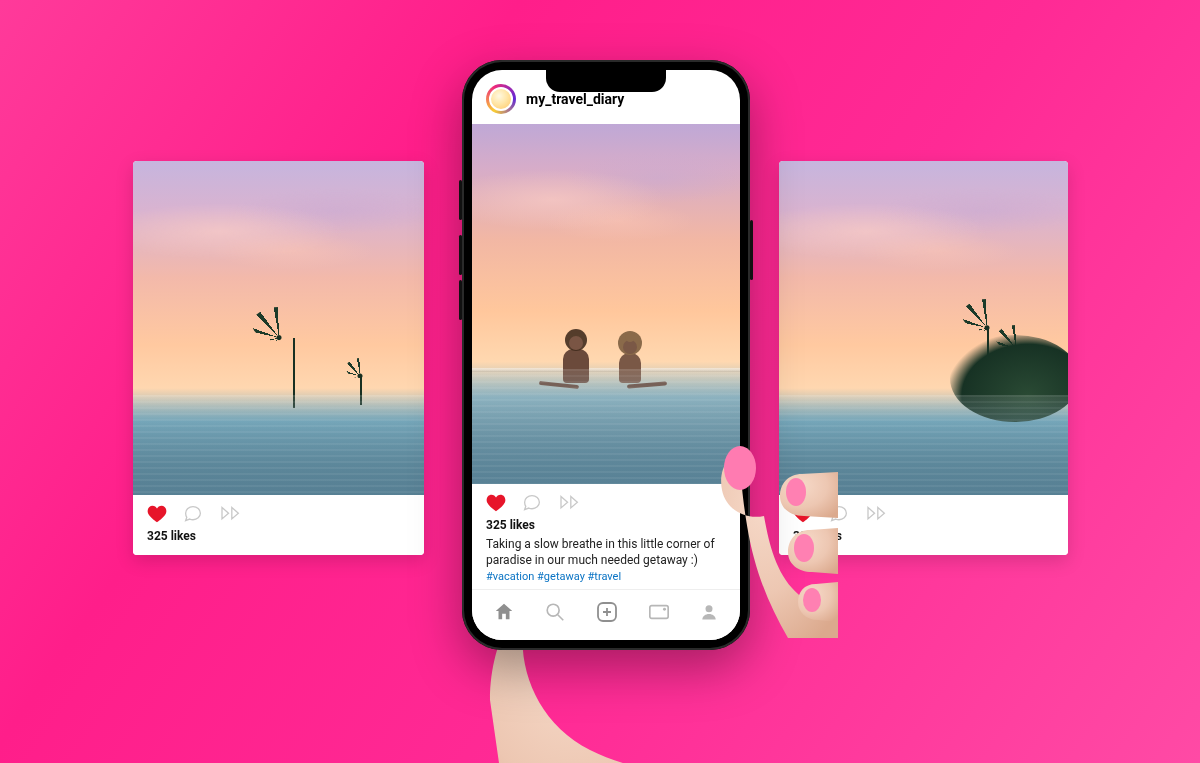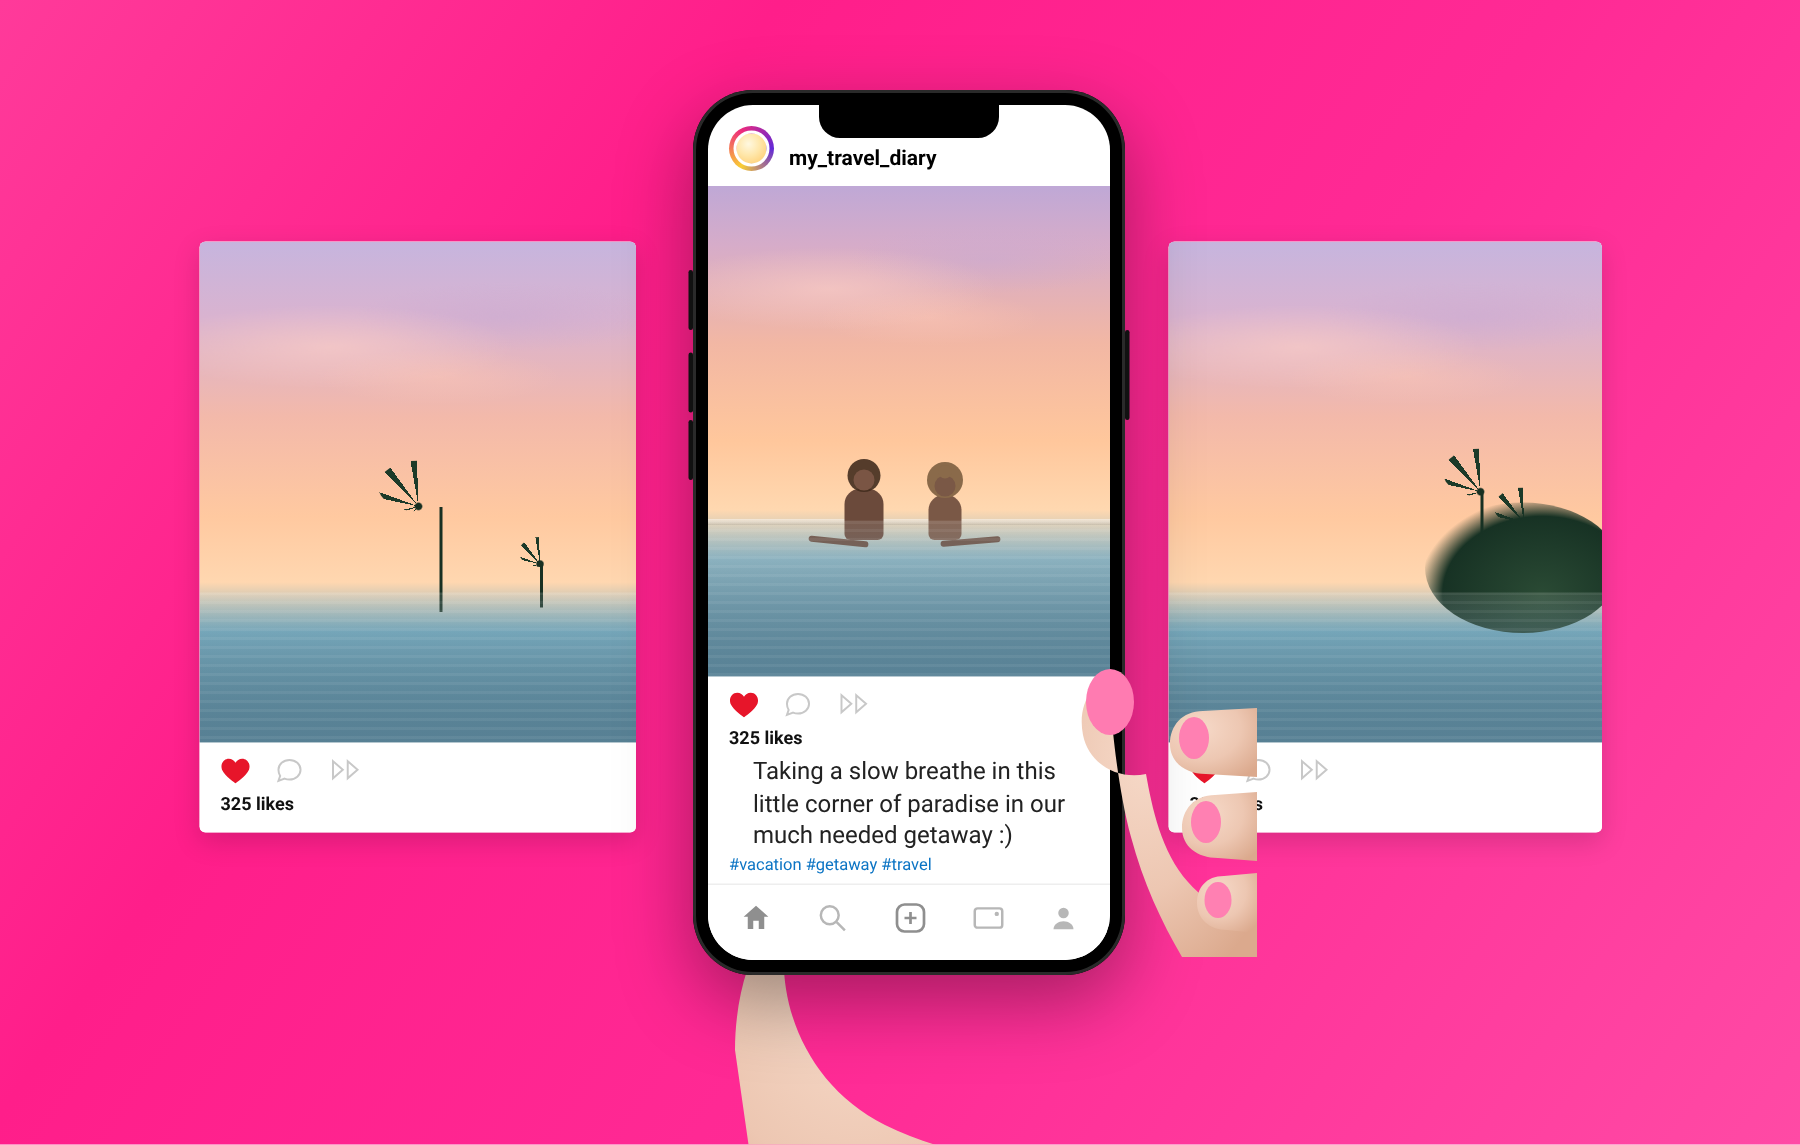--- a/index.html
+++ b/index.html
@@ -126,21 +126,21 @@
       position:relative;
     }
     .notch{
       position:absolute; top:0; left:50%; transform:translateX(-50%);
       width:120px; height:22px; background:#000;
       border-bottom-left-radius:14px; border-bottom-right-radius:14px;
       z-index:20;
     }
 
     .post-header{
-      display:flex; align-items:flex-end; gap:10px;
+      display:flex; align-items:center; gap:10px;
       padding: 14px 14px 10px;
     }
     .avatar-ring{
       width:30px; height:30px; border-radius:50%;
       background: conic-gradient(from 210deg, #f9ce34, #ee2a7b, #6228d7, #f9ce34);
       display:flex; align-items:center; justify-content:center;
     }
     .avatar-inner{
       width:24px; height:24px; border-radius:50%;
       background: radial-gradient(circle at 40% 35%, #fff8e0 0%, #ffe6a8 45%, #ffd889 70%, #f3c977 100%);
@@ -190,21 +190,21 @@
     .pool-edge{
       position:absolute; left:0; right:0; bottom:31%; height:4px;
       background: linear-gradient(to bottom, rgba(255,255,255,0.5), rgba(0,0,0,0.1));
     }
 
     .post-footer{
       background:#fff;
       padding:10px 14px 6px;
     }
     .caption{
-      font-size:16px; color:#222; line-height:1.35; margin-top:4px;margin-left:16px;
+      font-size:12px; color:#222; line-height:1.35; margin-top:4px;
     }
     .hashtags{
       font-size:11px; color:#0b74c4; margin-top:2px;
     }
 
     .bottom-nav{
       display:flex; justify-content:space-around; align-items:center;
       padding:10px 6px 16px;
       border-top:1px solid #eee;
       background:#fff;

